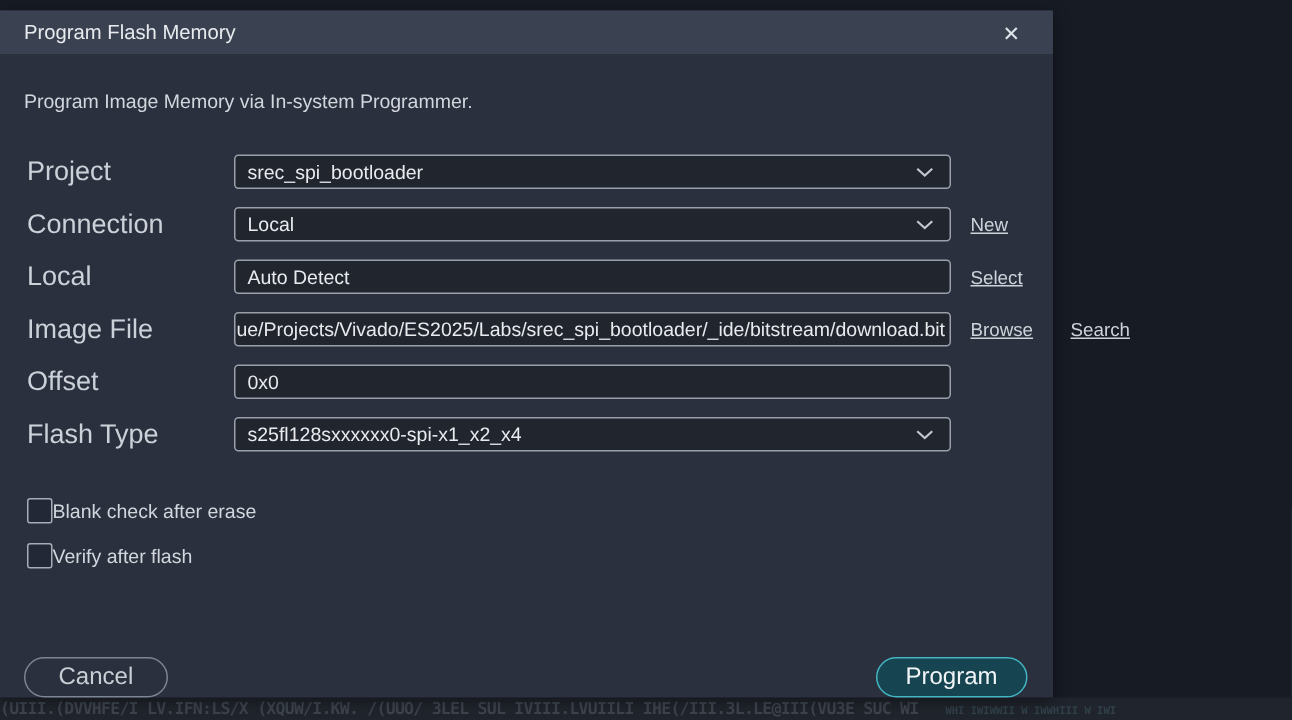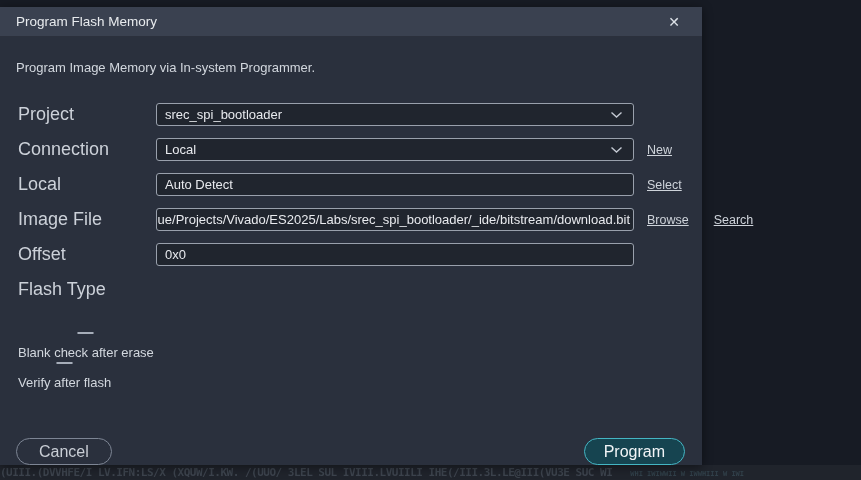--- a/index.html
+++ b/index.html
@@ -59,21 +59,21 @@
   .chevron { margin-left:auto; display:flex; align-items:center; padding-right:2px; }
 
   .links {
     position:absolute; left:647px; top:0; height:23px;
     display:flex; align-items:center; gap:25px;
   }
   .links a { color:#ced3da; font-size:12.5px; text-decoration:underline; cursor:pointer; }
 
   .check-row {
     position:absolute; left:18px; height:17px;
-    display:flex; align-items:center; gap:11px;flex-direction:column;
+    display:flex; align-items:center; 
   }
   .checkbox {
     width:15px; height:15px; box-sizing:content-box;
     border:1px solid #a6adb9; border-radius:2px; background:#222835; cursor:pointer;
   }
   .check-row .clabel { color:#d2d7de; font-size:13px; }
 
   .btn {
     position:absolute; top:431px; height:27px; box-sizing:border-box;
     border-radius:14px; font-size:16px; cursor:pointer;
@@ -153,20 +153,28 @@
 
   <div class="row" style="top:236px">
     <span class="flabel">Offset</span>
     <div class="field">
       <span>0x0</span>
     </div>
   </div>
 
   <div class="row" style="top:271px">
     <span class="flabel">Flash Type</span>
+    <div class="field">
+      <span>s25fl128sxxxxxx0-spi-x1_x2_x4</span>
+      <span class="chevron">
+        <svg width="13" height="8" viewBox="0 0 13 8">
+            <polyline points="1.5,1.5 6.5,6 11.5,1.5" fill="none" stroke="#c3c9d2" stroke-width="1.4"></polyline>
+          </svg>
+      </span>
+    </div>
   </div>
 
   <div class="check-row" style="top:325px">
     <span class="checkbox"></span>
     <span class="clabel">Blank check after erase</span>
   </div>
   <div class="check-row" style="top:355px">
     <span class="checkbox"></span>
     <span class="clabel">Verify after flash</span>
   </div>

